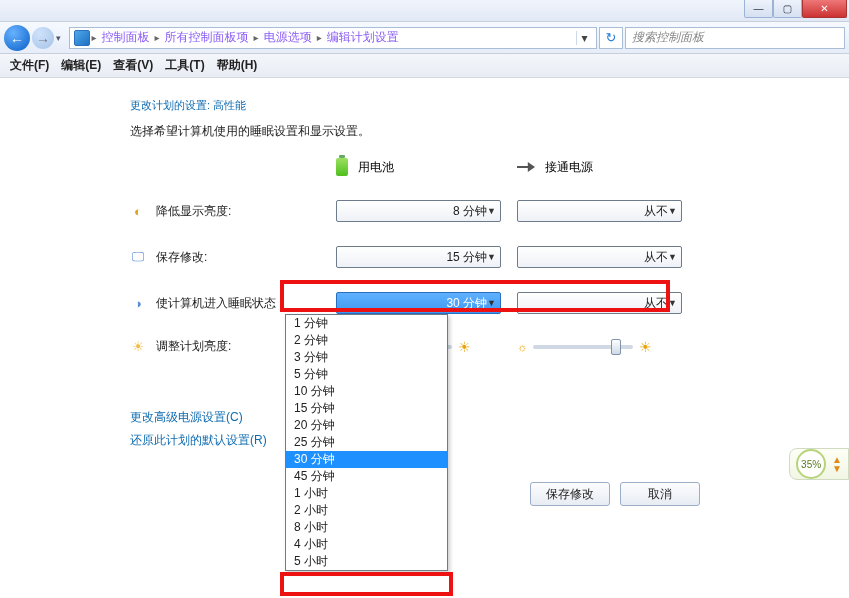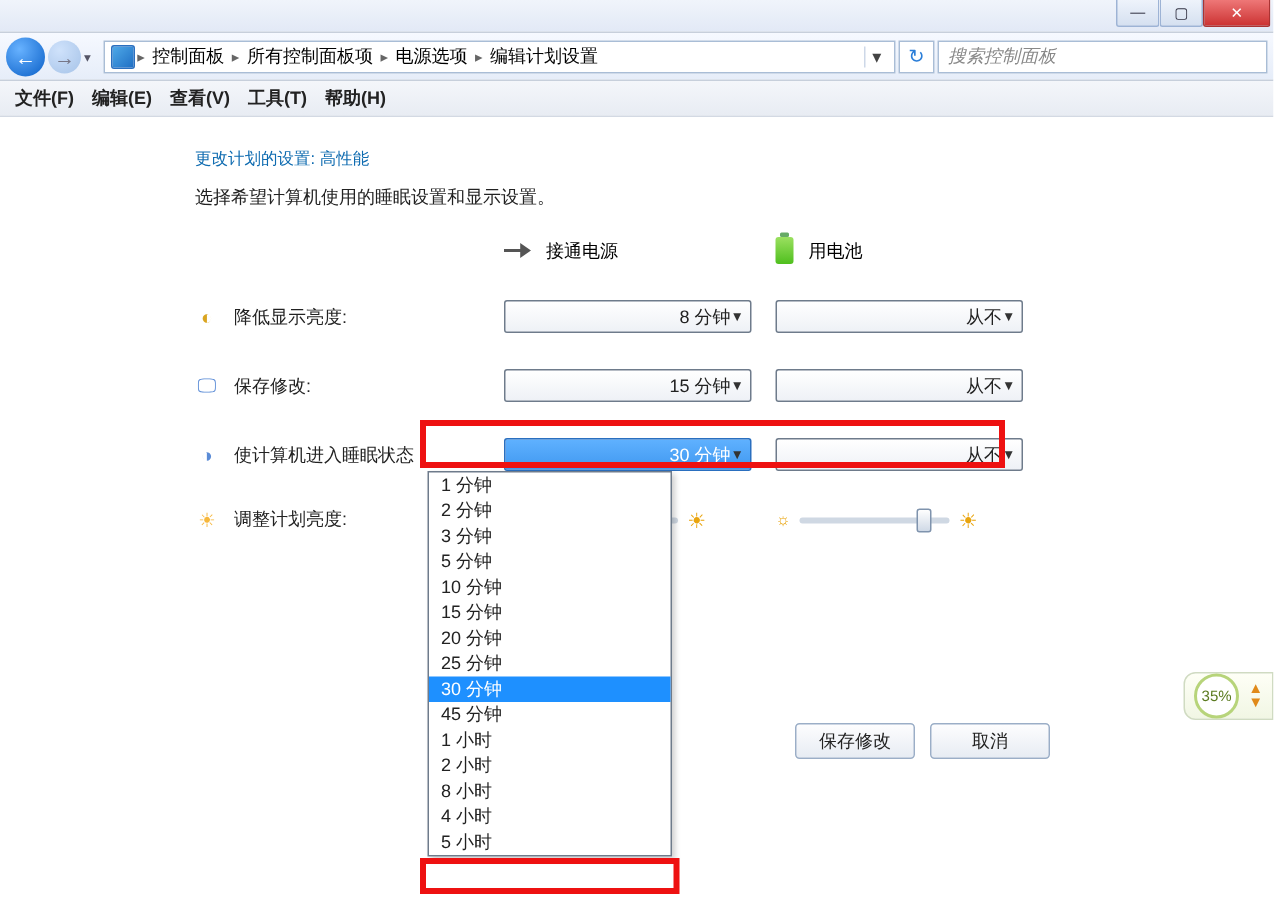--- a/index.html
+++ b/index.html
@@ -68,21 +68,21 @@
     height: 22px;
     border: 1px solid #a9bdd6;
     background: #fff;
     display: flex;
     align-items: center;
     padding: 0 4px;
     gap: 2px;
   }
   .addr .crumb {
     display: flex; align-items: center; gap: 6px;
-    color: #000000;
+    color: #8b5cf6;
     padding: 0 3px;
   }
   .addr .arrow { color:#666; font-size:10px; }
   .addr-end { flex:1; }
   .addr-dd { width:16px; text-align:center; color:#444; border-left:1px solid #cdd8e8; }
   .refresh-btn {
     width: 24px; height: 22px;
     border: 1px solid #a9bdd6;
     background:#fff;
     display:flex;align-items:center;justify-content:center;color:#2b7ed8;font-size:13px;
@@ -274,26 +274,26 @@
 </div>
 
 <div class="content">
   <div class="heading">更改计划的设置: 高性能</div>
   <div class="subtext">选择希望计算机使用的睡眠设置和显示设置。</div>
 
   <div class="grid">
 
     <div></div>
     <div class="col-head">
+      <span class="icon-battery"></span>
+      <span>用电池</span>
+    </div>
+    <div class="col-head">
       <span class="icon-plug"></span>
       <span>接通电源</span>
-    </div>
-    <div class="col-head">
-      <span class="icon-battery"></span>
-      <span>用电池</span>
     </div>
 
     <div class="row-label">
       <span class="row-icon ic-dim">◐</span>
       <span>降低显示亮度:</span>
     </div>
     <div class="combo">
       <span>8 分钟</span>
         <span class="dd">▼</span>
     </div>
@@ -341,20 +341,24 @@
     </div>
     <div class="slider-cell">
       <span class="sun-sm">☼</span>
       <div class="slider-track">
         <div class="slider-thumb" style="left:78px"></div>
       </div>
       <span class="sun-lg">☀</span>
     </div>
   </div>
 
+  <div class="links-block">
+    <a class="link">更改高级电源设置(C)</a>
+    <a class="link">还原此计划的默认设置(R)</a>
+  </div>
 
   <div class="btn-row">
     <div class="btn">保存修改</div>
     <div class="btn">取消</div>
   </div>
 
   <div class="dropdown-list" id="dd-list">
       <div class="opt">1 分钟</div>
       <div class="opt">2 分钟</div>
       <div class="opt">3 分钟</div>

